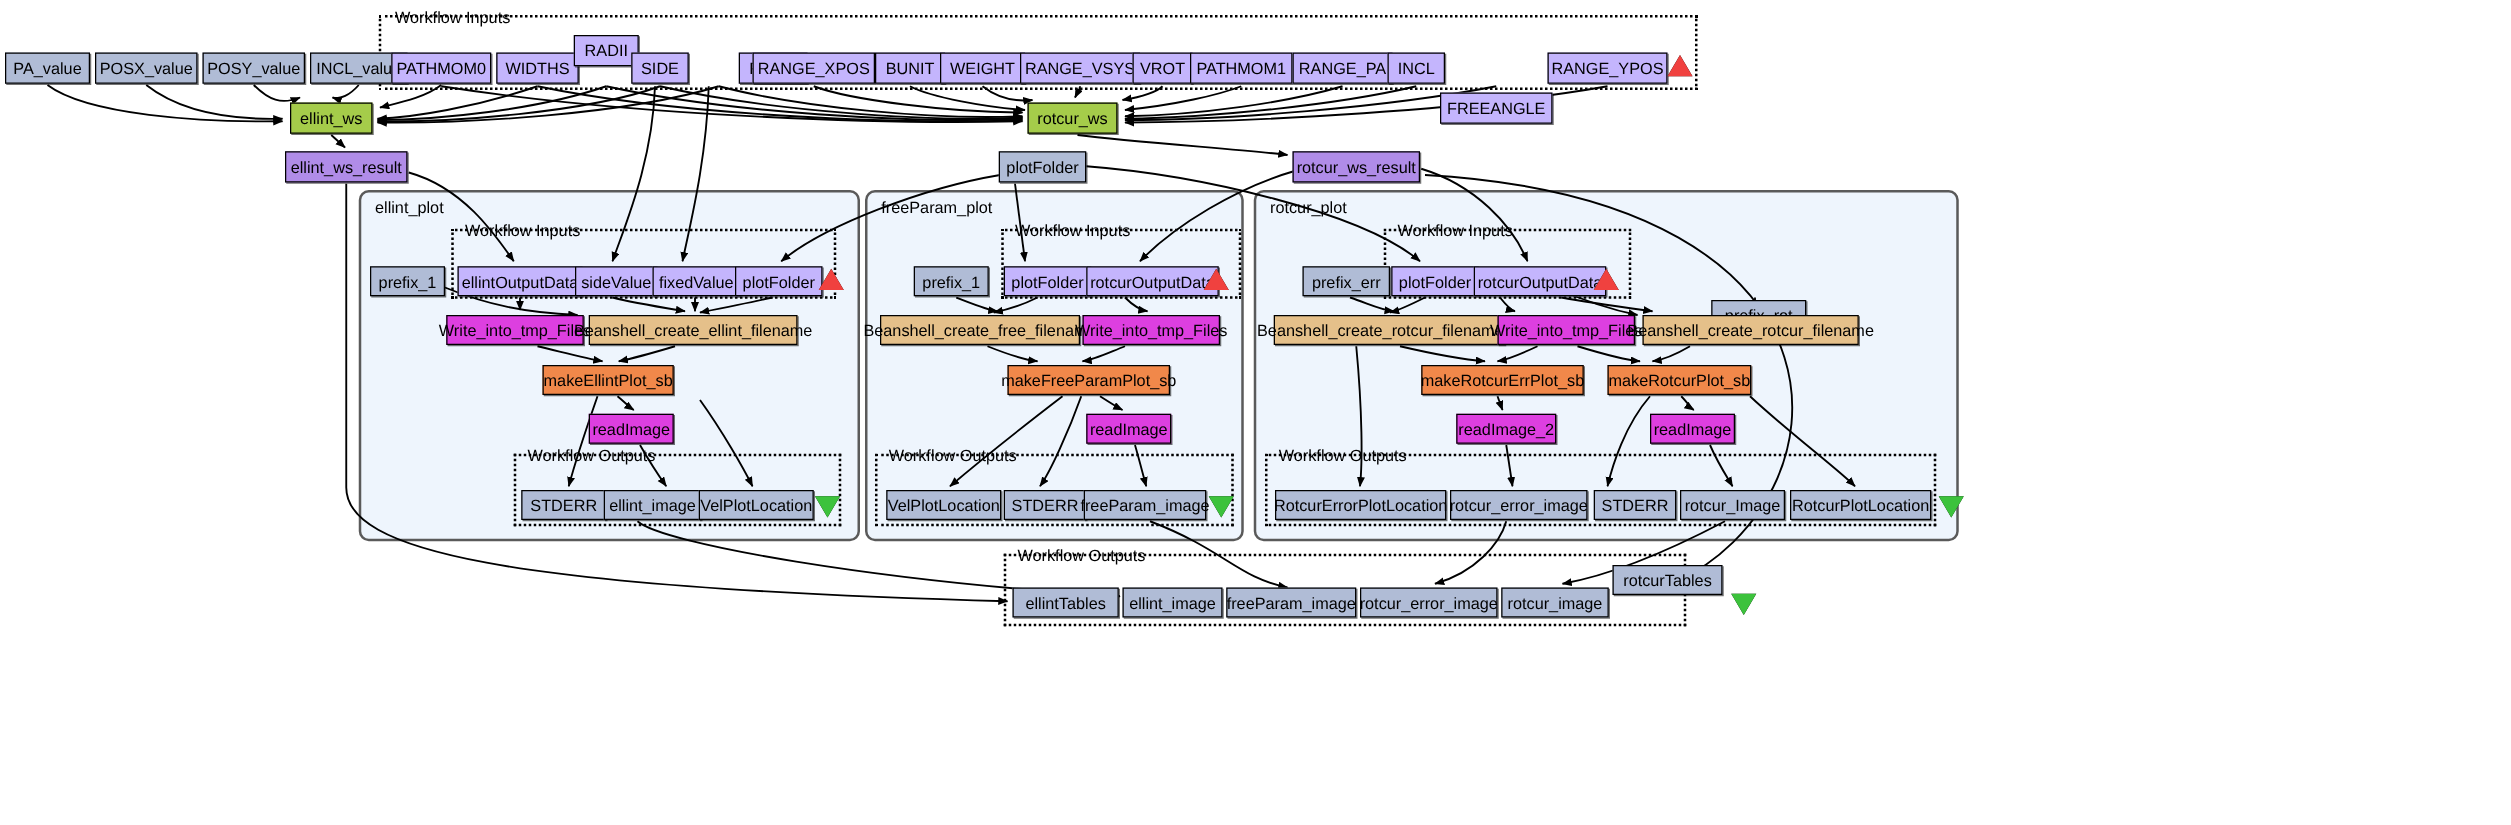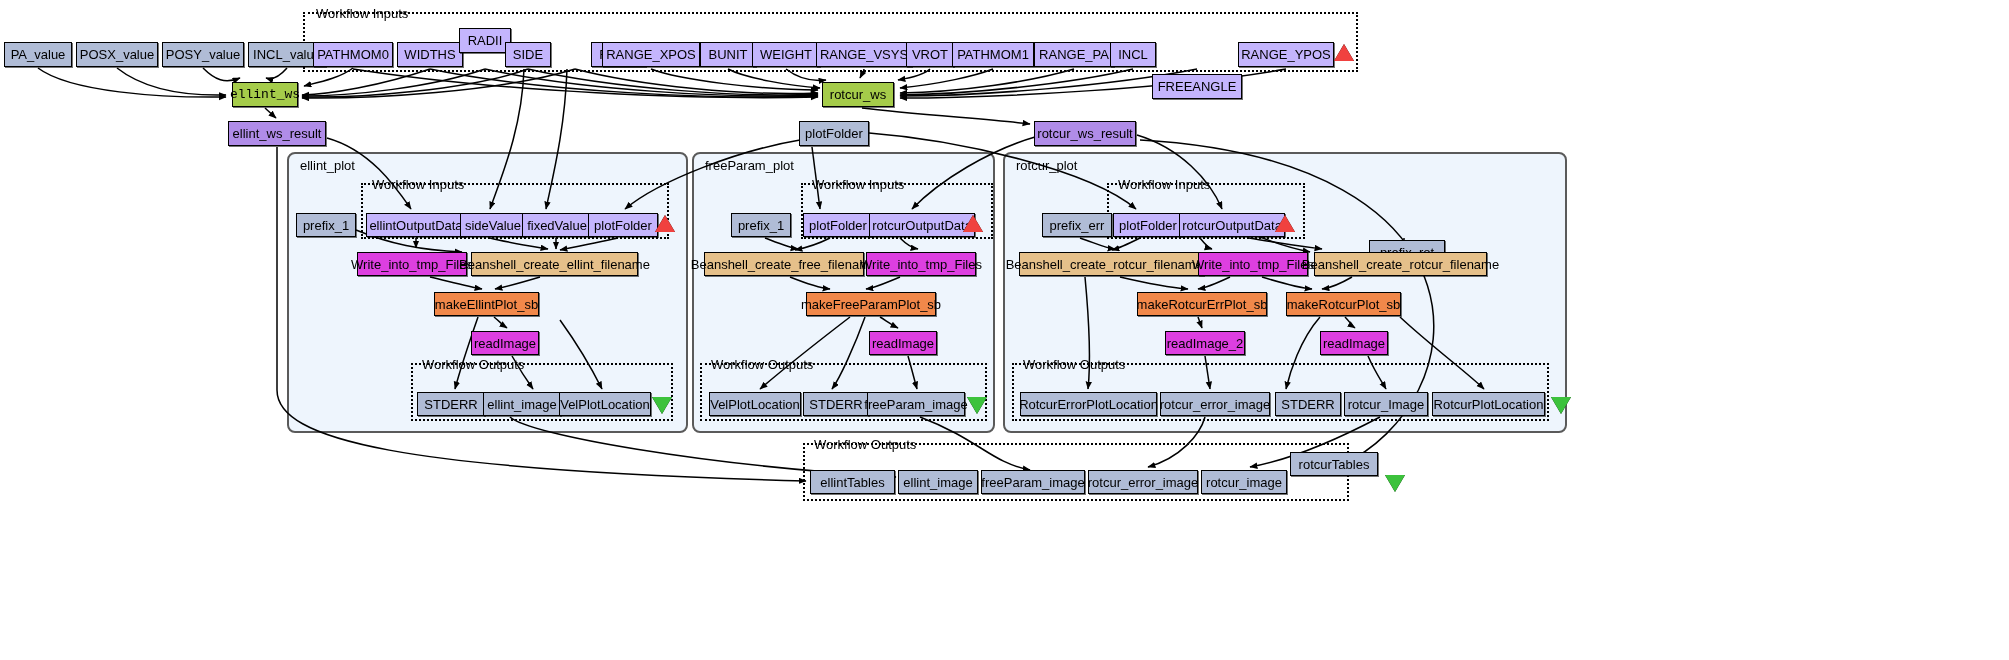--- a/index.html
+++ b/index.html
@@ -196,21 +196,21 @@
       <div class="node n-cyan" style="left: 602px; top: 42px; width: 98px; height: 25px;">RANGE_XPOS</div>
       <div class="node n-cyan" style="left: 700px; top: 42px; width: 56px; height: 25px;">BUNIT</div>
       <div class="node n-cyan" style="left: 752px; top: 42px; width: 68px; height: 25px;">WEIGHT</div>
       <div class="node n-cyan" style="left: 816px; top: 42px; width: 96px; height: 25px;">RANGE_VSYS</div>
       <div class="node n-cyan" style="left: 906px; top: 42px; width: 48px; height: 25px;">VROT</div>
       <div class="node n-cyan" style="left: 952px; top: 42px; width: 82px; height: 25px;">PATHMOM1</div>
       <div class="node n-cyan" style="left: 1034px; top: 42px; width: 80px; height: 25px;">RANGE_PA</div>
       <div class="node n-cyan" style="left: 1110px; top: 42px; width: 46px; height: 25px;">INCL</div>
       <div class="node n-cyan" style="left: 1152px; top: 42px; width: 90px; height: 25px; margin-top: 32px;">FREEANGLE</div>
       <div class="node n-cyan" style="left: 1238px; top: 42px; width: 96px; height: 25px;">RANGE_YPOS</div>
-      <div class="node n-green" style="left: 232px; top: 82px; width: 66px; height: 25px; font-family: Liberation Mono, monospace;">ellint_ws</div>
+      <div class="node n-green" style="left: 232px; top: 82px; width: 66px; height: 25px;">ellint_ws</div>
       <div class="node n-green" style="left: 822px; top: 82px; width: 72px; height: 25px;">rotcur_ws</div>
       <div class="node n-purple" style="left: 228px; top: 121px; width: 98px; height: 25px;">ellint_ws_result</div>
       <div class="node n-purple" style="left: 1034px; top: 121px; width: 102px; height: 25px;">rotcur_ws_result</div>
       <div class="node n-grey" style="left: 799px; top: 121px; width: 70px; height: 25px;">plotFolder</div>
       <div class="node n-grey" style="left: 296px; top: 213px; width: 60px; height: 24px;">prefix_1</div>
       <div class="node n-cyan" style="left: 366px; top: 213px; width: 100px; height: 24px;">ellintOutputData</div>
       <div class="node n-cyan" style="left: 460px; top: 213px; width: 66px; height: 24px;">sideValue</div>
       <div class="node n-cyan" style="left: 522px; top: 213px; width: 70px; height: 24px;">fixedValue</div>
       <div class="node n-cyan" style="left: 588px; top: 213px; width: 70px; height: 24px;">plotFolder</div>
       <div class="node n-magenta" style="left: 357px; top: 252px; width: 110px; height: 24px;">Write_into_tmp_Files</div>

